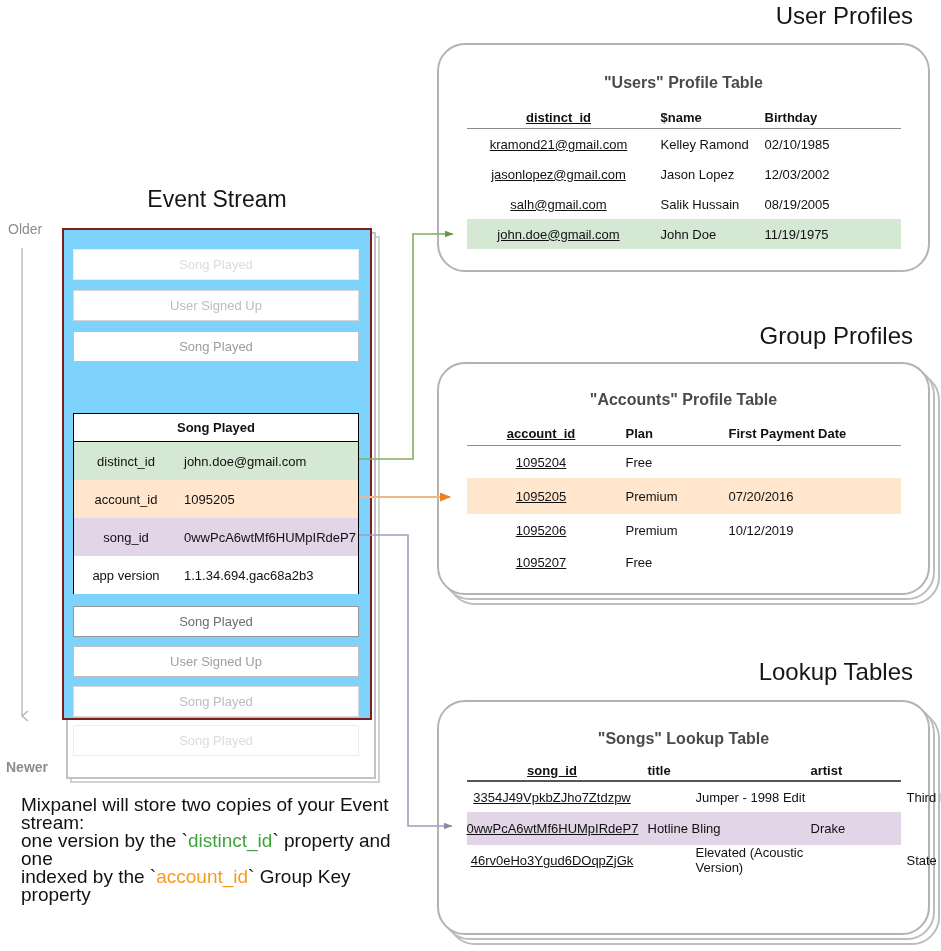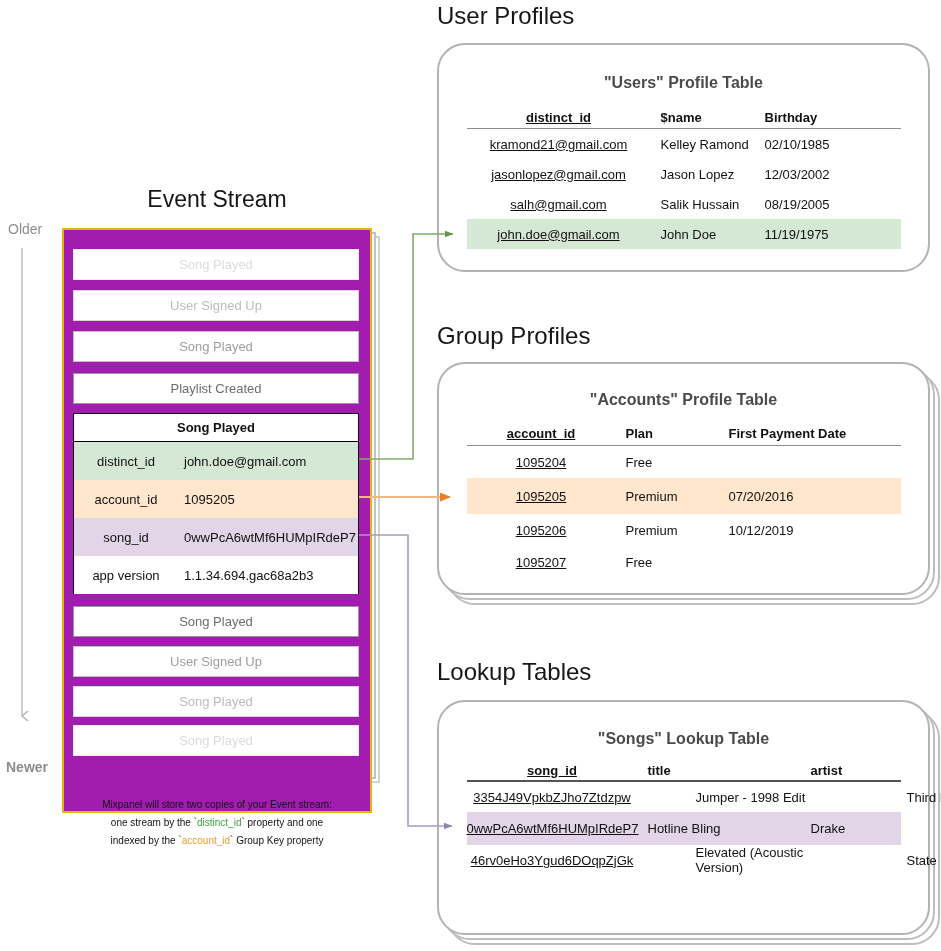--- a/index.html
+++ b/index.html
@@ -8,22 +8,22 @@
     position: relative;
     background: #ffffff;
     font-family: "Liberation Sans", sans-serif;
     color: #111;
     overflow: hidden;
   }
 
   
   .section-heading {
     position: absolute;
-    width: 493px; left: 437px;
-    text-align: left;
+    width: 493px; left: 420px;
+    text-align: right;
     font-size: 24px;
     color: #161616;
   }
   .h-users   { top: 2px; }
   .h-groups  { top: 322px; }
   .h-lookup  { top: 658px; }
 
   .es-heading {
     position: absolute;
     left: 62px; top: 186px; width: 310px;
@@ -45,23 +45,23 @@
     position: absolute;
     width: 310px; height: 547px;
     background: #fff;
     border: 2px solid #c7c7c7;
   }
   .es-layer.l2 { left: 70px; top: 236px; border-color: #d2d2d2; }
   .es-layer.l1 { left: 66px; top: 232px; border-color: #c2c2c2; }
   .es-box {
     position: absolute;
     left: 62px; top: 228px;
-    width: 310px; height: 585px;
-    background: #a21caf;
-    border: 2px solid #eab308;
+    width: 310px; height: 492px;
+    background: #7dd3fc;
+    border: 2px solid #7f1d1d;
   }
 
   .ev {
     position: absolute;
     left: 9px; width: 286px; height: 31px;
     border: 1px solid;
     background: #fff;
     display: flex; align-items: center; justify-content: center;
     font-size: 13px;
   }
@@ -97,22 +97,22 @@
   .prop-row .pval { padding-left: 6px; }
   .bg-green  { background: #d5e8d4; }
   .bg-orange { background: #ffe6cc; }
   .bg-purple { background: #e1d5e7; }
   .bg-none   { background: #ffffff; }
 
   
   .note {
     position: absolute;
     left: 21px; top: 796px; width: 392px;
-    text-align: center;
-    font-size: 10px;
+    text-align: left;
+    font-size: 19px;
     line-height: 18px;
     color: #121212;
   }
   .code-green  { color: #3fa33c; }
   .code-orange { color: #f59b20; }
 
   
   .card-layer {
     position: absolute;
     width: 493px;
@@ -189,21 +189,20 @@
 <div class="timeline-label lbl-older">Older</div>
 <div class="timeline-label lbl-newer">Newer</div>
 
 <div class="es-layer l2"></div>
 <div class="es-layer l1"></div>
 
 <div class="es-box">
   <div class="ev ev-a1 fade1">Song Played</div>
   <div class="ev ev-a2 fade2">User Signed Up</div>
   <div class="ev ev-a3 fade3">Song Played</div>
-  <div class="ev ev-a4 fade4">Playlist Created</div>
 
   <div class="ev-card">
     <div class="ev-card-header">Song Played</div>
     <div class="prop-row bg-green">
       <span class="pkey">distinct_id</span>
       <span class="pval">john.doe@gmail.com</span>
     </div>
     <div class="prop-row bg-orange">
       <span class="pkey">account_id</span>
       <span class="pval">1095205</span>
@@ -219,21 +218,21 @@
   </div>
 
   <div class="ev ev-b1 fade4">Song Played</div>
   <div class="ev ev-b2 fade3">User Signed Up</div>
   <div class="ev ev-b3 fade2">Song Played</div>
   <div class="ev ev-b4 fade1">Song Played</div>
 </div>
 
 <div class="note">
   <span>Mixpanel will store two copies of your Event stream:</span><br>
-  <span>one stream by the `</span><span class="code-green">distinct_id</span><span>` property and one</span><br>
+  <span>one version by the `</span><span class="code-green">distinct_id</span><span>` property and one</span><br>
   <span>indexed by the `</span><span class="code-orange">account_id</span><span>` Group Key property</span>
 </div>
 
 <div class="section-heading h-users">User Profiles</div>
 
 <div class="card card-users">
   <div class="card-title">"Users" Profile Table</div>
   <div class="tbl">
     <div class="trow users-cols thead">
       <div class="cell center u">distinct_id</div>

